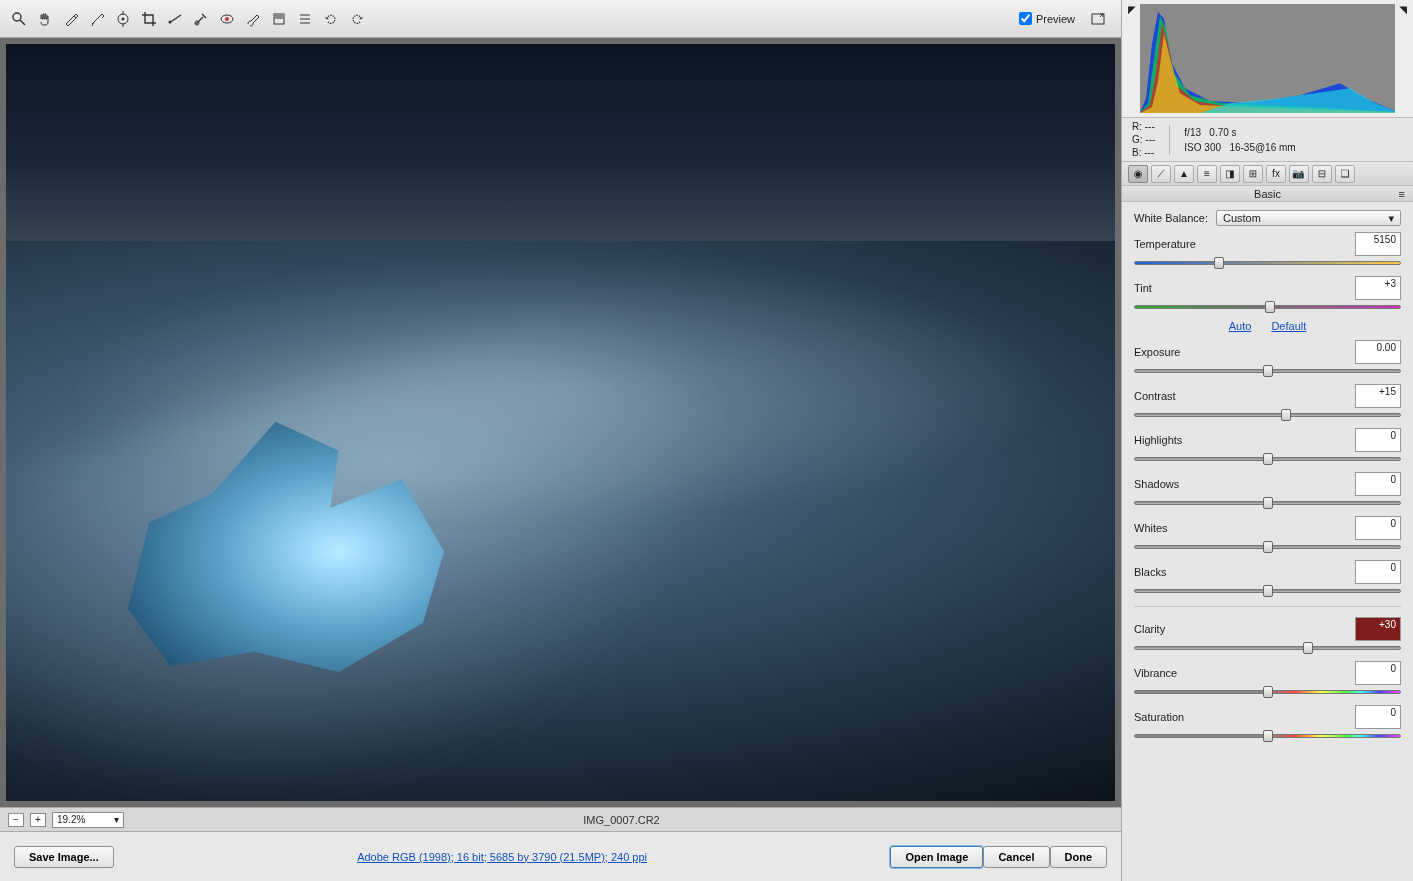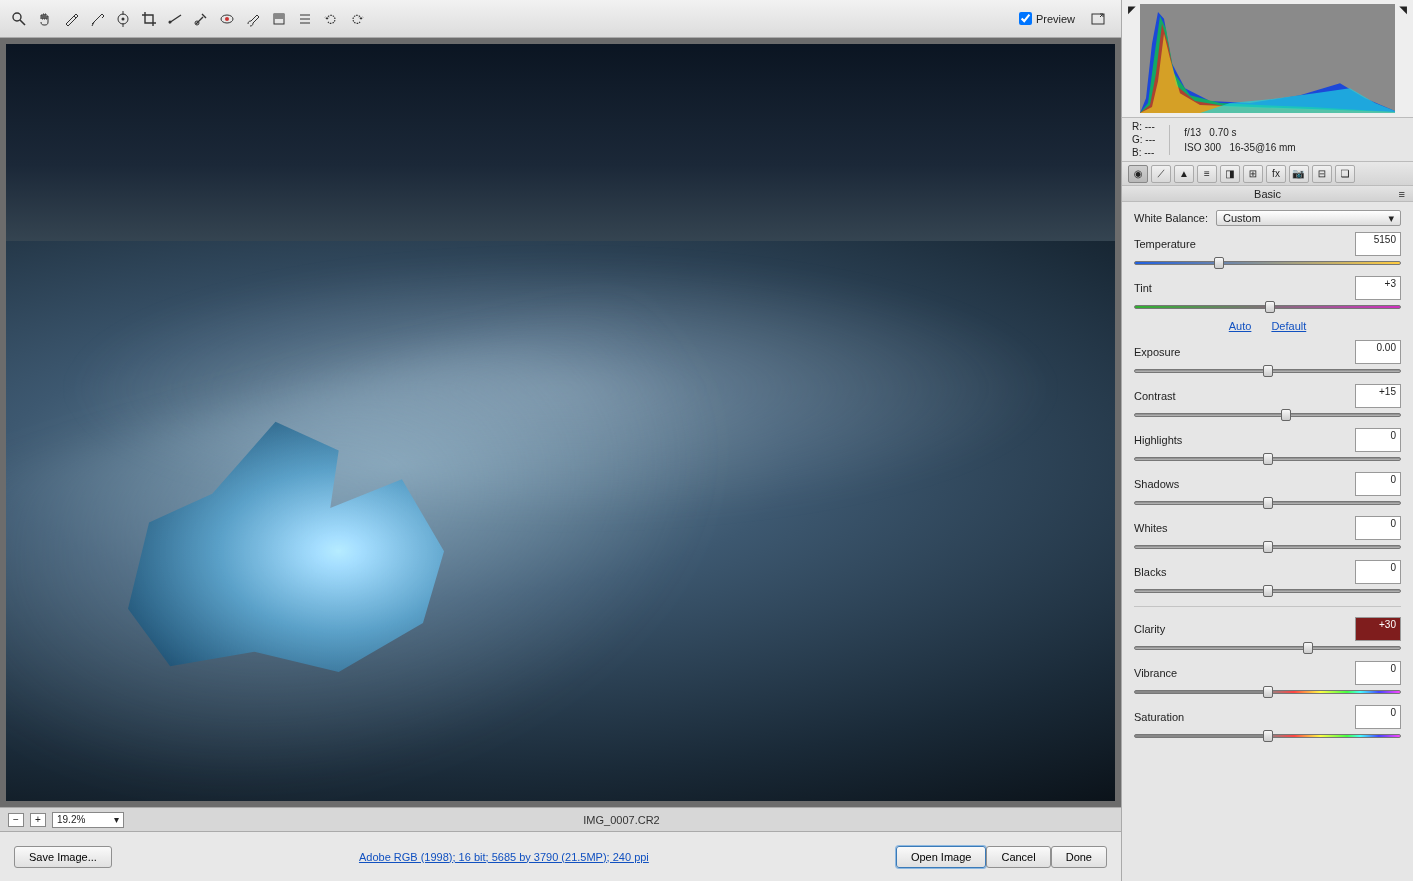--- a/index.html
+++ b/index.html
@@ -15,21 +15,21 @@
 .sky { position: absolute; top: 0; left: 0; right: 0; height: 40%; background: linear-gradient(180deg,#0b1522 0%,#1b2838 40%,#3a4a56 70%,#c9c2a0 78%,#4a5864 85%); }
 .sea { position: absolute; top: 26%; left: 0; right: 0; bottom: 0; background: radial-gradient(ellipse 120% 80% at 35% 40%, #6b8ba0 0%, #3d5870 30%, #1a2a38 70%, #060b10 100%); }
 .wave1 { position: absolute; top: 28%; left: 5%; width: 90%; height: 35%; background: radial-gradient(ellipse at 50% 50%, rgba(200,220,235,0.35), transparent 70%); filter: blur(12px); }
 .wave2 { position: absolute; top: 45%; left: -10%; width: 80%; height: 55%; background: radial-gradient(ellipse at 50% 30%, rgba(180,210,230,0.4), transparent 65%); filter: blur(18px); transform: rotate(-15deg); }
 .ice { position: absolute; top: 48%; left: 11%; width: 38%; height: 38%; background: radial-gradient(ellipse at 50% 50%, #9fc8e0 0%, #5a8fad 40%, #2f5670 80%, transparent 100%); clip-path: polygon(10% 90%,0% 70%,5% 40%,20% 30%,35% 5%,50% 15%,48% 35%,65% 25%,75% 50%,70% 75%,50% 92%,30% 85%); filter: contrast(1.2) brightness(1.1); }
 .status { height: 24px; background: #d7d7d7; border-top: 1px solid #aaa; display: flex; align-items: center; padding: 0 8px; gap: 6px; }
 .status .minus, .status .plus { width: 16px; height: 14px; background: #fff; border: 1px solid #888; font-size: 10px; text-align: center; line-height: 12px; cursor: pointer; }
 .zoom-select { width: 72px; height: 16px; font-size: 10px; background: #fff; border: 1px solid #888; padding: 0 4px; display: flex; align-items: center; justify-content: space-between; }
 .filename { margin-left: auto; margin-right: auto; font-size: 11px; color: #333; }
 .bottom { height: 50px; border-top: 1px solid #aaa; background: #e8e8e8; display: flex; align-items: center; padding: 0 14px; }
-.btn { height: 22px; padding: 0 14px; background: linear-gradient(#fafafa,#e0e0e0); border: 1px solid #909090; border-radius: 3px; font-size: 11px; cursor: pointer; display: flex; align-items: center; }
+.btn { height: 22px; padding: 0 14px; background: linear-gradient(#fafafa,#e0e0e0); border: 1px solid #909090; border-radius: 3px; font-size: 11px; cursor: pointer; display: flex; align-items: center; font-weight: bold; }
 .btn.primary { border: 1px solid #3a7ab8; box-shadow: 0 0 0 1px #8db8e0; }
 .link { color: #1050c0; text-decoration: underline; cursor: pointer; font-size: 11px; }
 .bottom .center { margin: 0 auto; }
 .bottom .right-btns { display: flex; }
 .right { width: 291px; background: #e6e6e6; display: flex; flex-direction: column; }
 .histo-wrap { height: 118px; background: #eee; border-bottom: 1px solid #bbb; position: relative; }
 .tri { position: absolute; top: 4px; font-size: 10px; color: #222; cursor: pointer; }
 .tri.l { left: 6px; } .tri.r { right: 6px; }
 .histo { position: absolute; top: 4px; left: 18px; right: 18px; bottom: 4px; background: #8a8a8a; overflow: hidden; }
 .meta { height: 44px; border-bottom: 1px solid #bbb; display: flex; align-items: center; padding: 4px 10px; font-size: 10px; }

